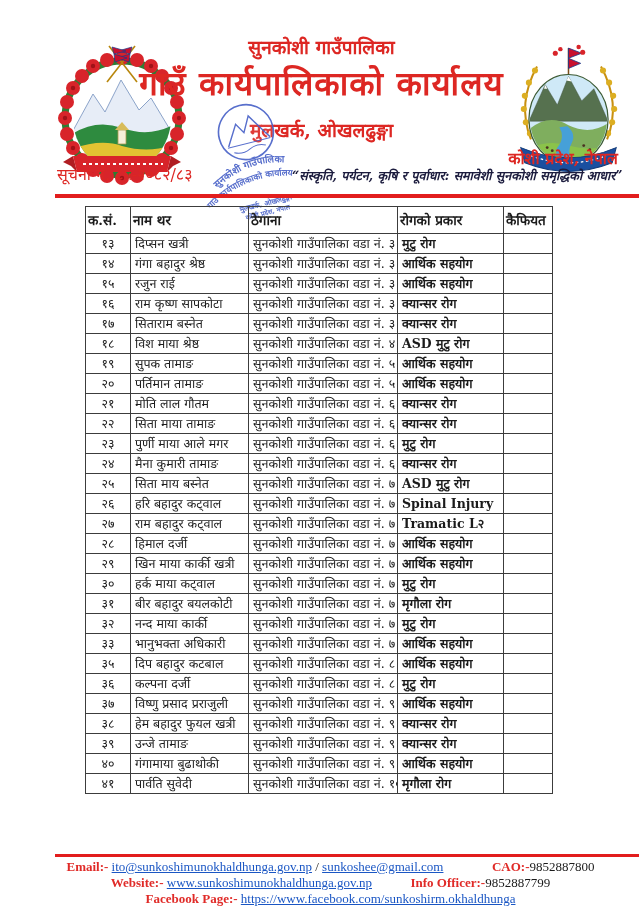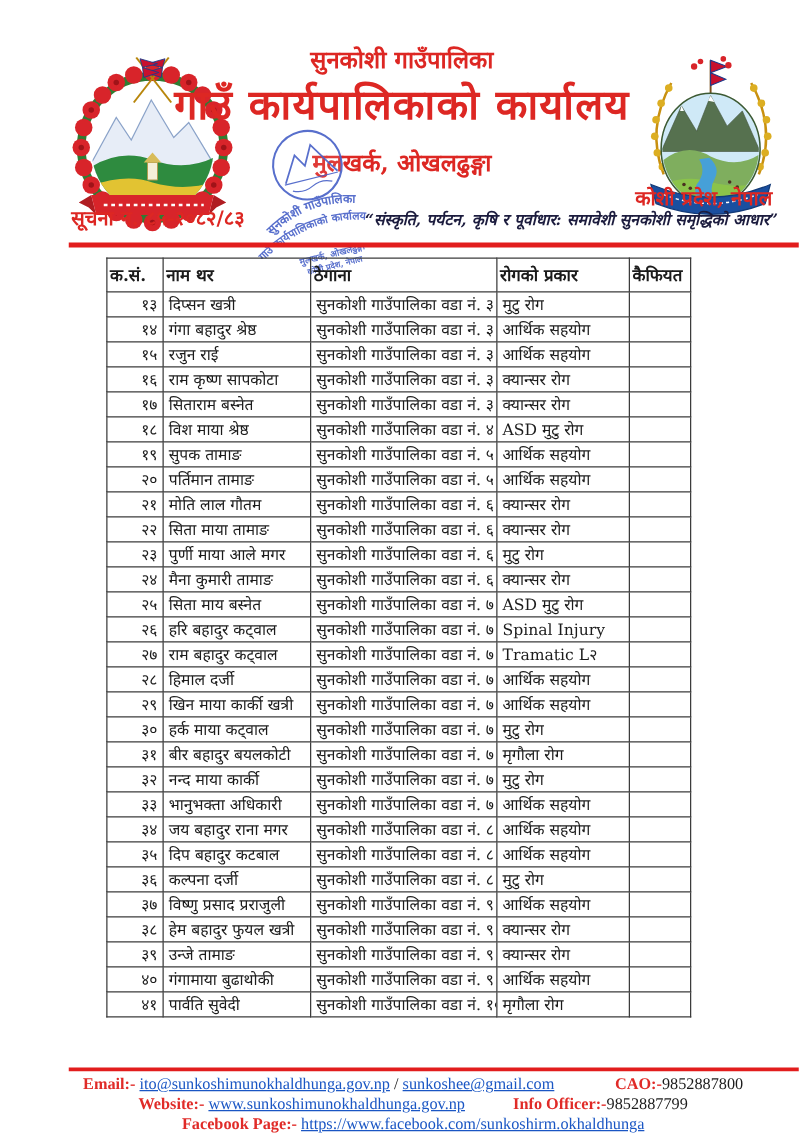--- a/index.html
+++ b/index.html
@@ -6,44 +6,44 @@
   body{
     width:643px;height:910px;background:#ffffff;position:relative;
     font-family:"DejaVu Serif", serif;color:#1b1b1b;overflow:hidden;
   }
   .abs{position:absolute;}
   
   .title1{top:34px;left:0;width:643px;text-align:center;font-size:19px;font-weight:700;color:#dd2723;}
   .title2{top:60px;left:0;width:643px;text-align:center;font-size:33px;font-weight:700;color:#dd2723;letter-spacing:1px;}
   .title3{top:117px;left:0;width:643px;text-align:center;font-size:19px;font-weight:700;color:#dd2723;}
   .province{top:147px;left:488px;width:150px;text-align:center;font-size:16px;font-weight:700;color:#dd2723;}
-  .notice-no{top:163px;left:57px;font-size:16px;font-weight:700;color:#dd2723;}
+  .notice-no{top:163px;left:57px;font-size:16px;font-weight:400;color:#dd2723;}
   .slogan{top:167px;left:292px;width:348px;font-size:12.5px;font-style:italic;font-weight:700;color:#1c1c3e;}
   .redline{left:55px;width:584px;height:4px;background:#e21d1d;}
   .redline.top{top:194px;}
   .redline.bottom{top:854px;height:3px;}
   
   .left-emblem{top:38px;left:55px;}
   .right-emblem{top:40px;left:510px;}
   .stamp{top:100px;left:190px;transform:rotate(-14deg);opacity:.92;}
   
   table.main{
     position:absolute;top:206px;left:85px;width:467px;
     border-collapse:collapse;table-layout:fixed;
     font-family:"DejaVu Serif", serif;
   }
   table.main th, table.main td{
     border:1px solid #3c3c3c;overflow:hidden;white-space:nowrap;
   }
   table.main th{height:26px;font-size:13.5px;font-weight:700;text-align:left;padding:0 2px;}
   table.main td{height:19px;font-size:12.5px;padding:0 4px;}
-  td.c0{text-align:right;padding:0;}
+  td.c0{text-align:center;padding:0;}
   td.c1{padding-left:7px;}
   td.c2{padding-left:8px;}
-  td.c3{padding-left:7px;}
+  td.c3{padding-left:7px;font-weight:bold;}
   
   .footer{top:859px;left:0;width:643px;text-align:center;
     font-family:"Liberation Serif", serif;font-size:13px;line-height:16px;}
   .footer .lbl{color:#e02b28;font-weight:700;margin-left:18px;}
   .footer .lnk{color:#1a56c4;text-decoration:underline;cursor:pointer;}
   .footer .plain{color:#1b1b1b;}
   .gap-lg{display:inline-block;width:24px;}
   .gap-md{display:inline-block;width:14px;}
   .stamp text{fill:#4a63c8;font-family:"DejaVu Serif", serif;font-weight:700;}
 </style>
@@ -345,27 +345,20 @@
           <td class="c4"></td>
         </tr>
         <tr>
           <td class="c0">३३</td>
           <td class="c1">भानुभक्ता अधिकारी</td>
           <td class="c2">सुनकोशी गाउँपालिका वडा नं. ७</td>
           <td class="c3">आर्थिक सहयोग</td>
           <td class="c4"></td>
         </tr>
         <tr>
-          <td class="c0">३४</td>
-          <td class="c1">जय बहादुर राना मगर</td>
-          <td class="c2">सुनकोशी गाउँपालिका वडा नं. ८</td>
-          <td class="c3">आर्थिक सहयोग</td>
-          <td class="c4"></td>
-        </tr>
-        <tr>
           <td class="c0">३५</td>
           <td class="c1">दिप बहादुर कटबाल</td>
           <td class="c2">सुनकोशी गाउँपालिका वडा नं. ८</td>
           <td class="c3">आर्थिक सहयोग</td>
           <td class="c4"></td>
         </tr>
         <tr>
           <td class="c0">३६</td>
           <td class="c1">कल्पना दर्जी</td>
           <td class="c2">सुनकोशी गाउँपालिका वडा नं. ८</td>

